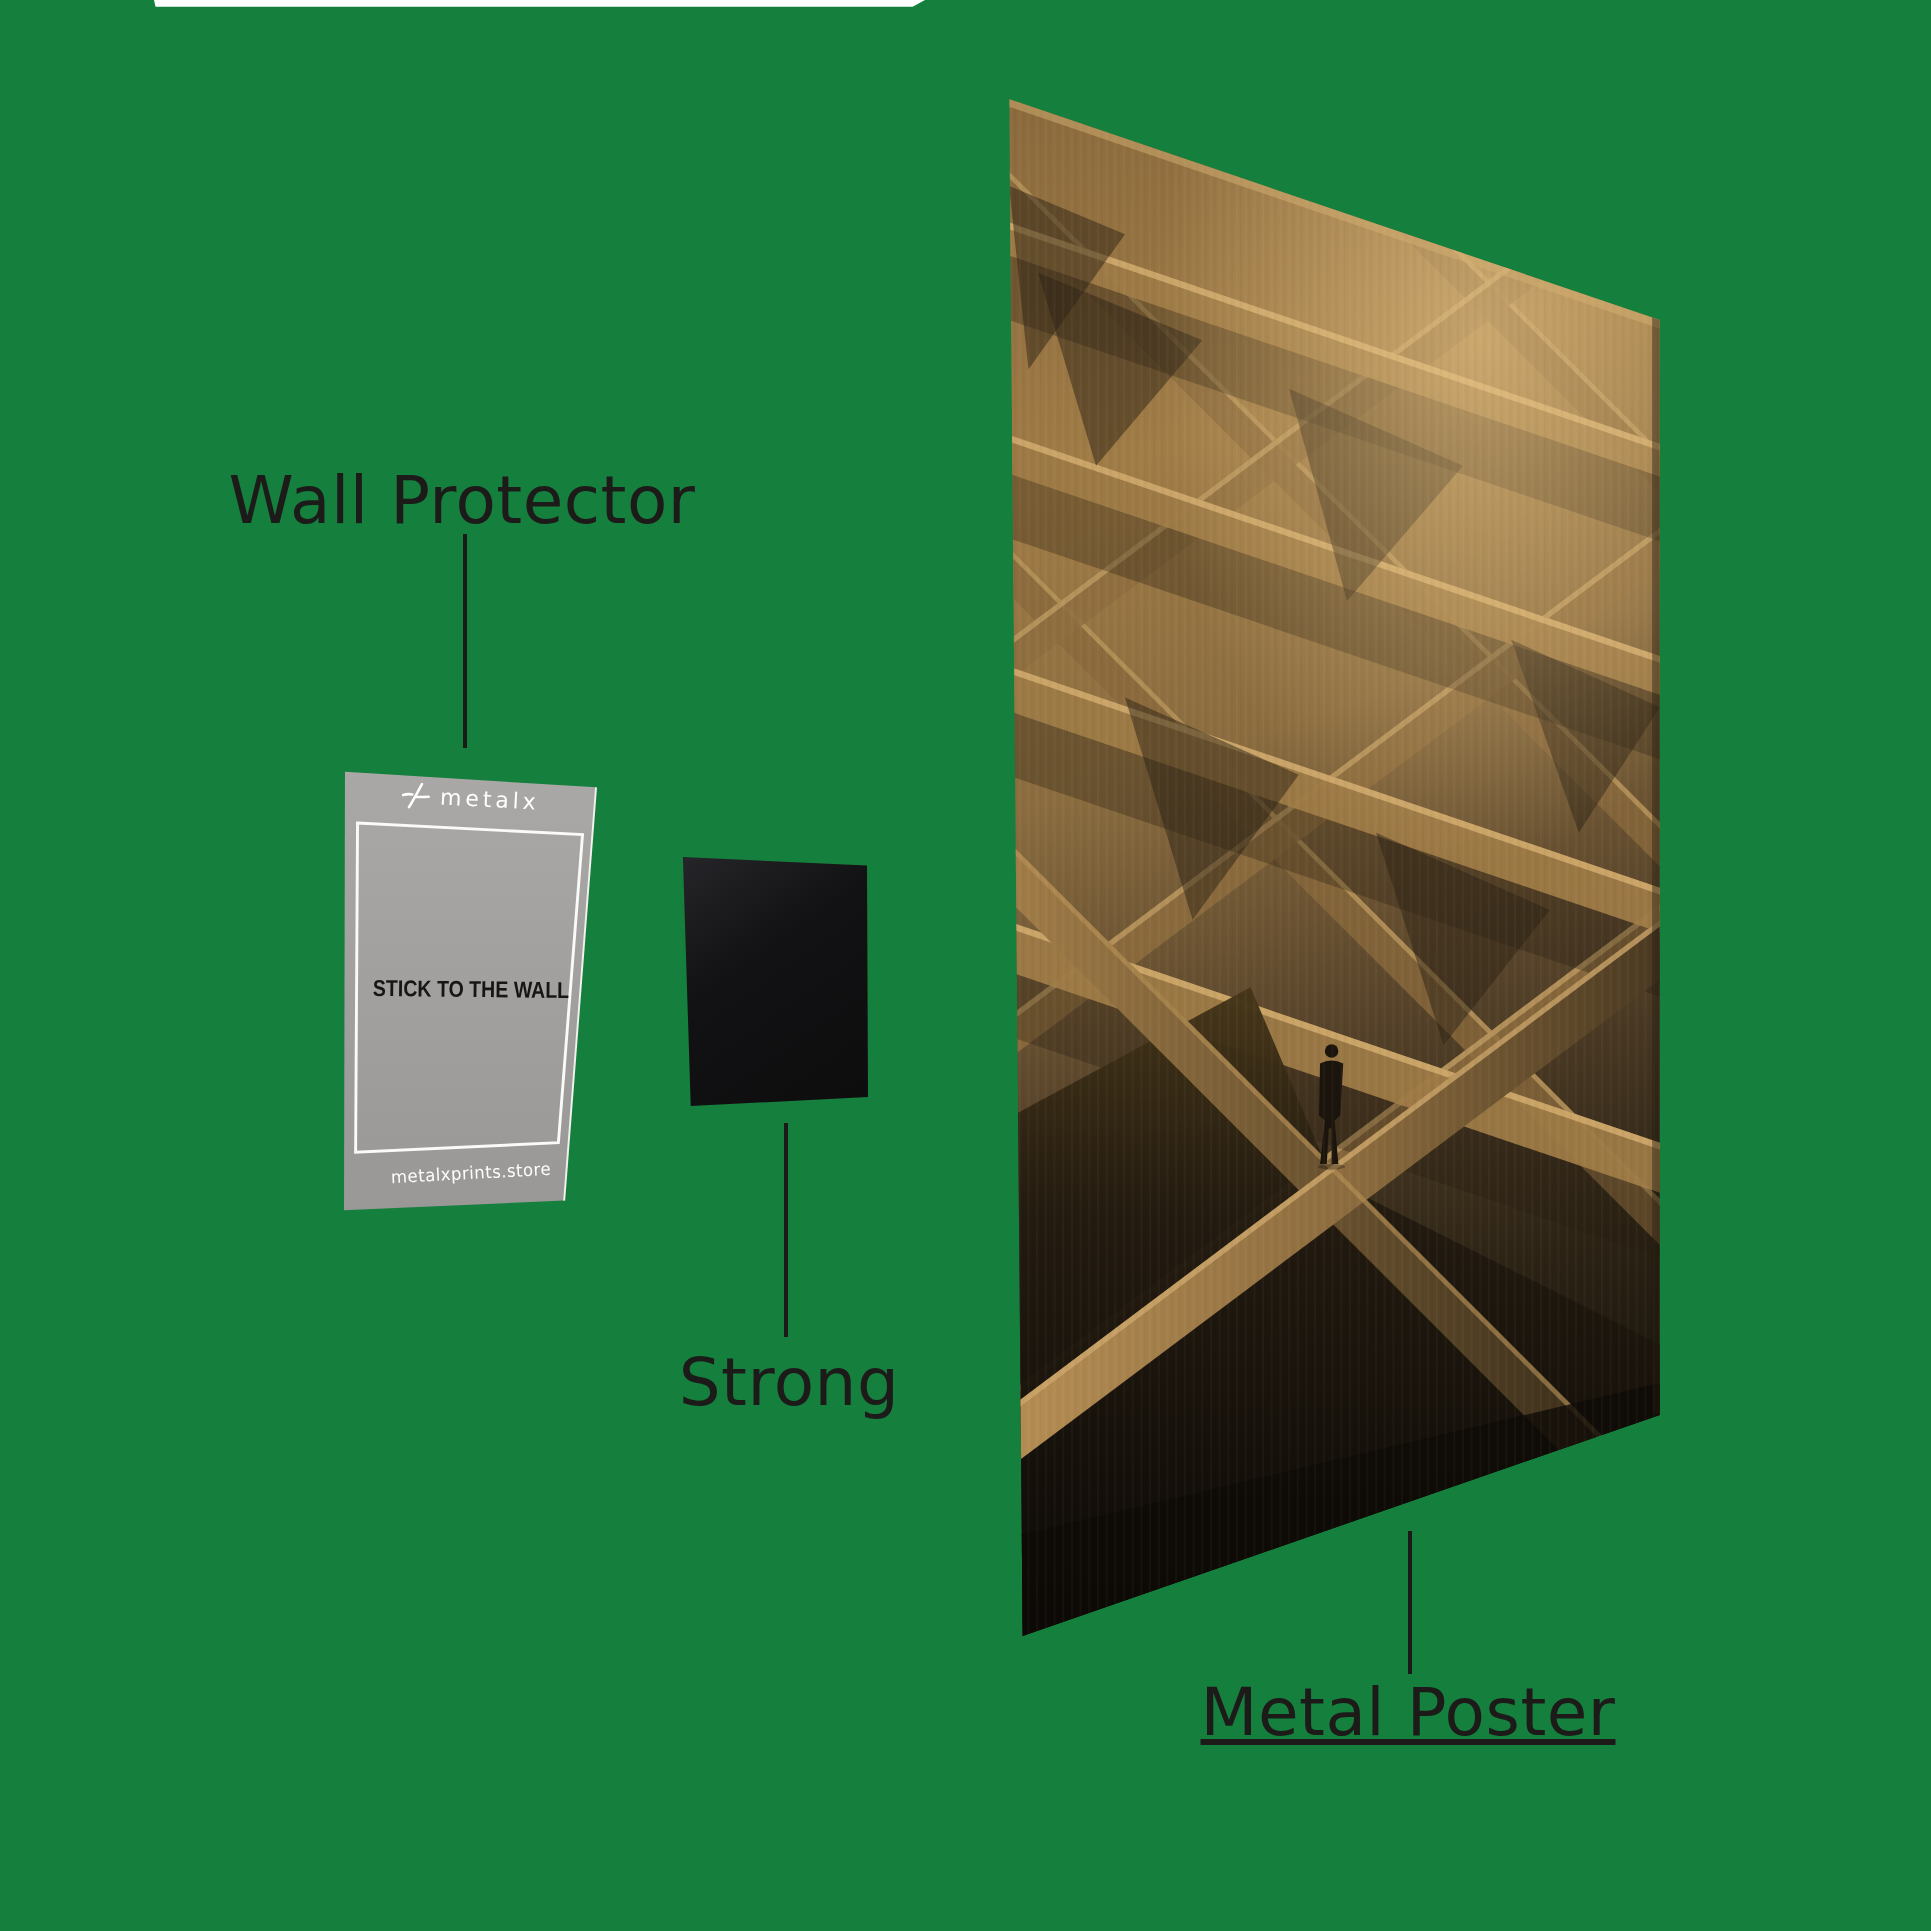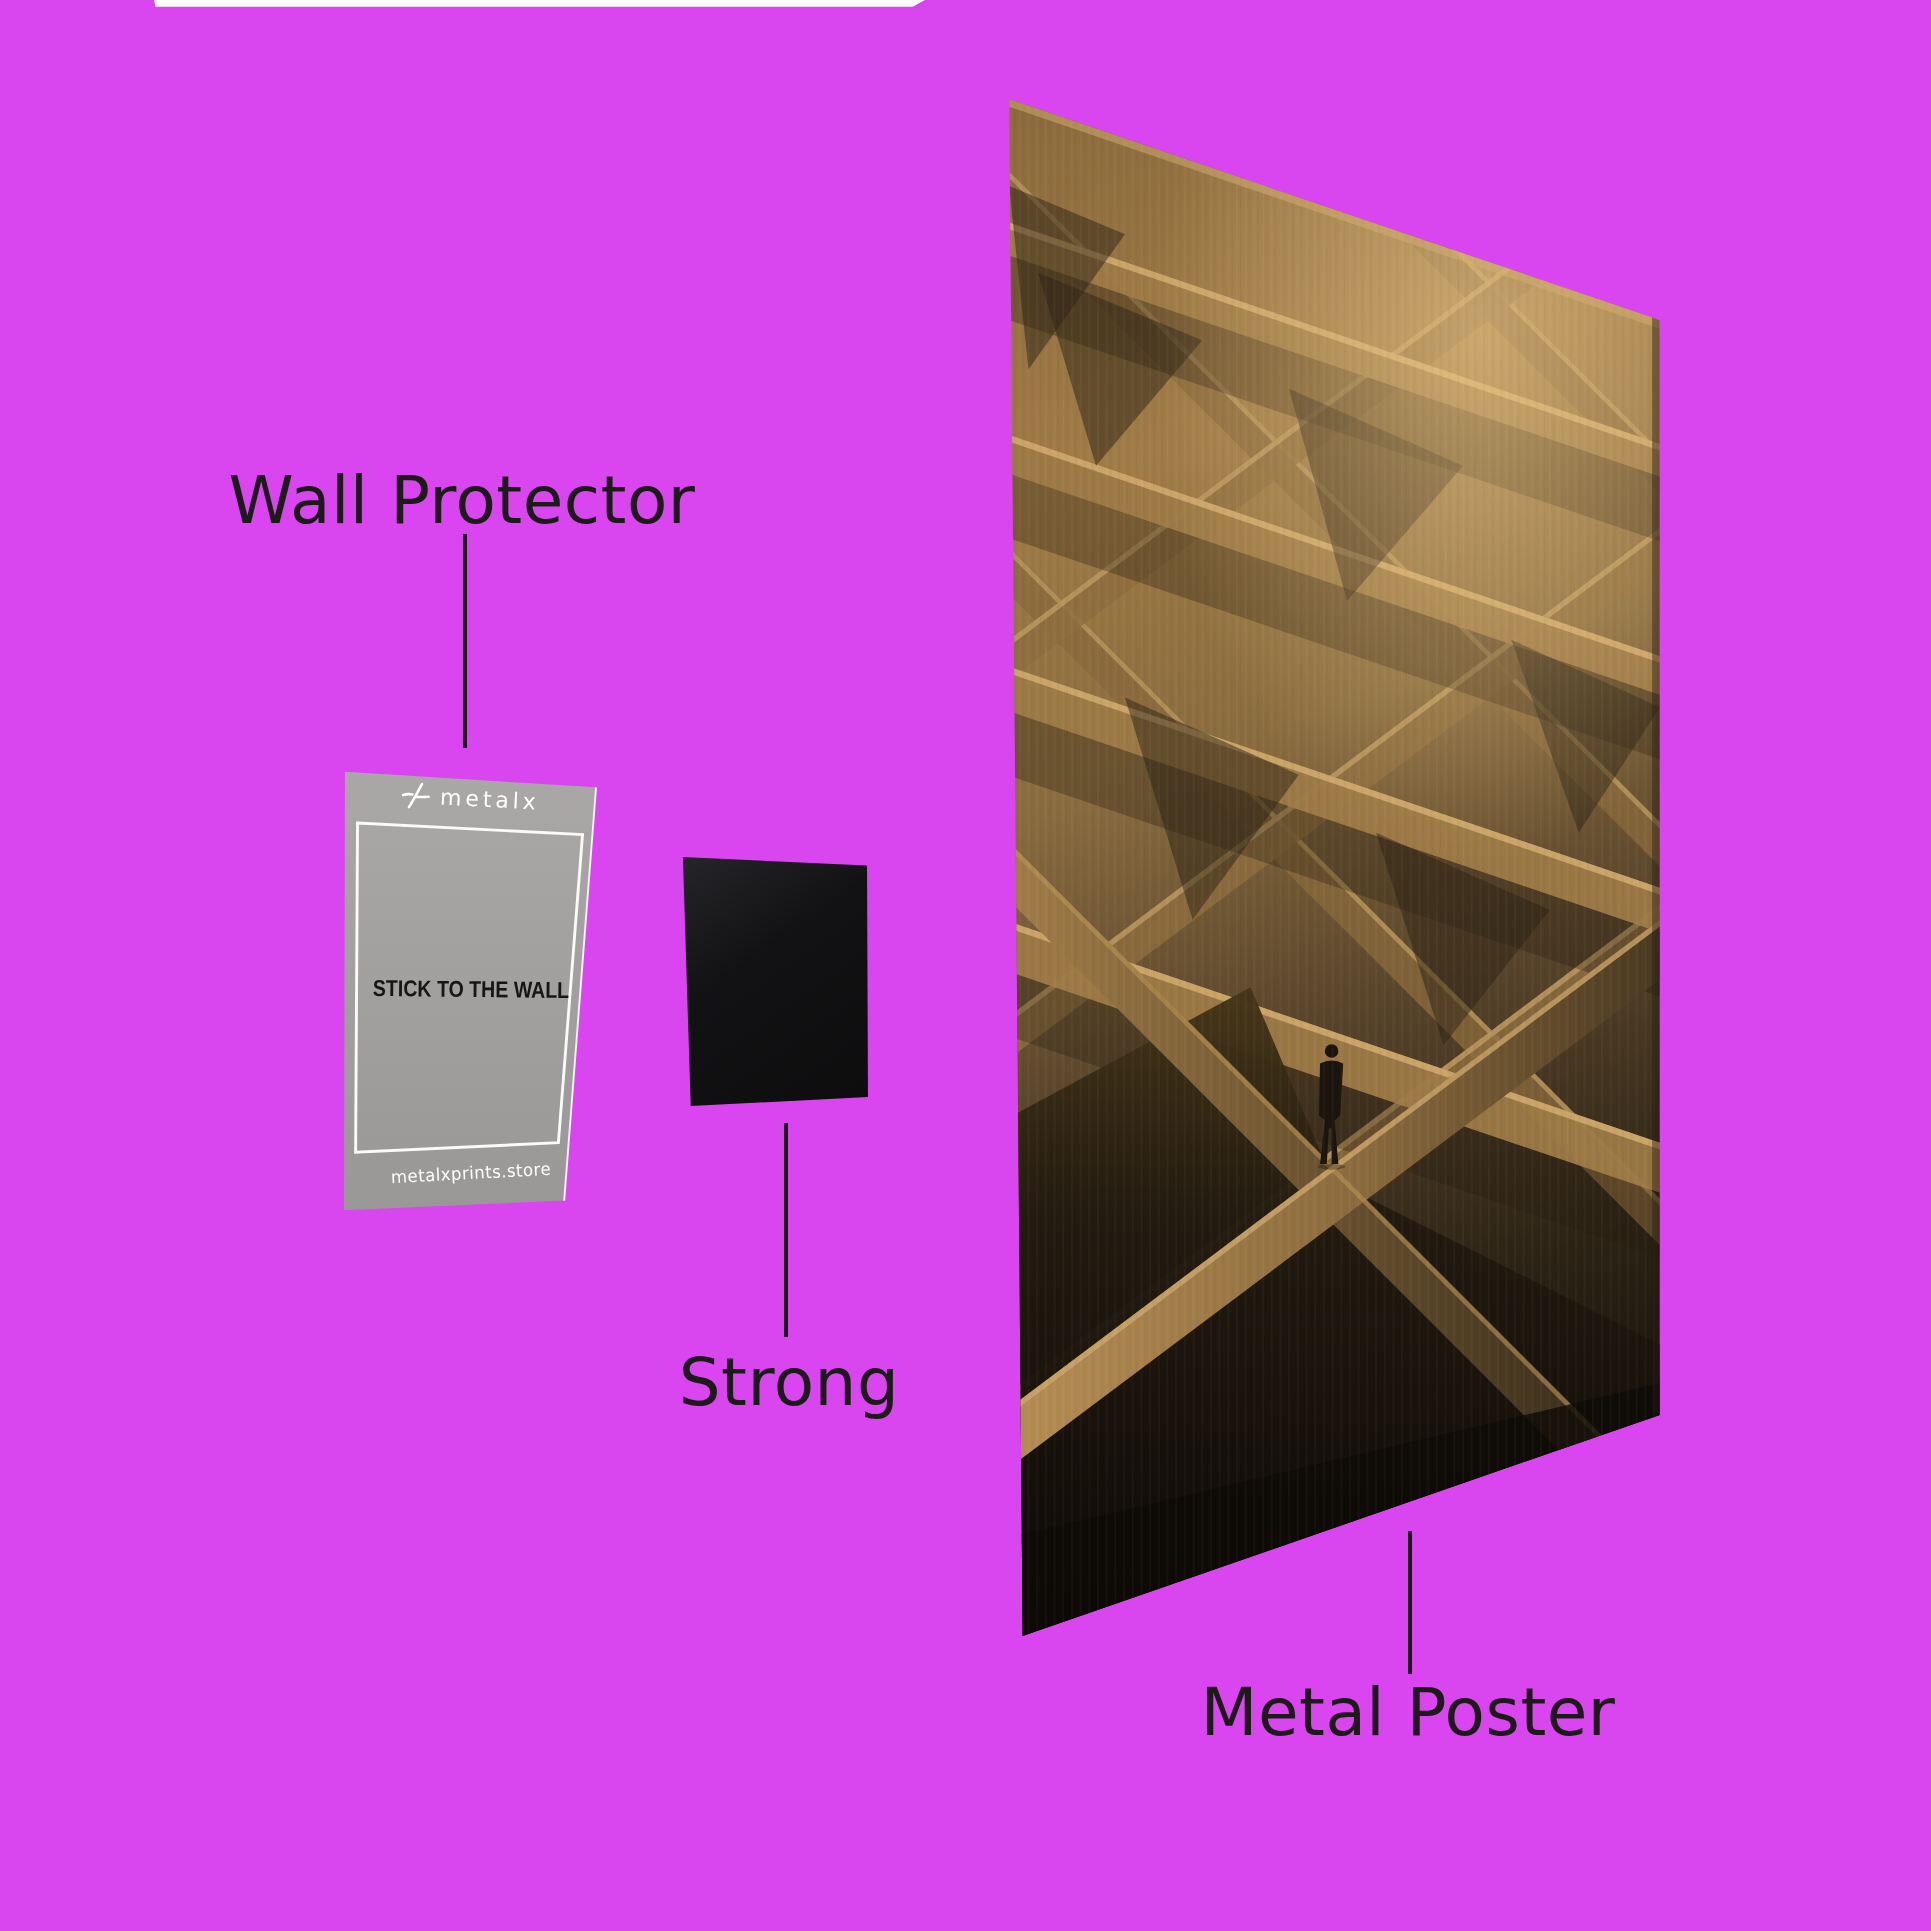--- a/index.html
+++ b/index.html
@@ -56,21 +56,21 @@
   }
   #magnet-line{left:784px;top:1123px;height:214px;}
   #strong-magnet-label{left:789px;top:1344px;transform:translateX(-50%);text-align:right;}
   #poster-svg{left:1009px;top:99px;}
   #poster-line{left:1408px;top:1531px;height:143px;}
   #metal-poster-label{left:1408px;top:1674px;transform:translateX(-50%);}
 </style>
 </head>
 <body>
 
-<div id="canvas" style="background: #d946ef;">
+<div id="canvas" style="background: #15803d;">
 
   <div id="top-strip" class="abs" style="background: rgb(254, 254, 254);"></div>
 
   <div id="wall-protector-label" class="abs label" style="color: rgb(29, 27, 25);">Wall Protector</div>
   <div id="wp-line" class="abs connector" style="background: rgb(28, 26, 24);"></div>
 
   <svg id="card-svg" class="abs" width="266" height="449" viewBox="0 0 275 465">
     <defs>
       <linearGradient id="cardGrad" x1="0" y1="0" x2="0" y2="1">
         <stop offset="0" stop-color="#aaa8a6"></stop>
@@ -214,16 +214,16 @@
       </g>
 
       <rect x="0" y="0" width="674" height="1592" fill="url(#brush)"></rect>
 
       <polygon points="0,0 674,229 674,238 0,8" fill="#d3af72" fill-opacity="0.5"></polygon>
       <polygon points="666,226 674,229 674,1363 666,1360" fill="#241b0f" fill-opacity="0.45"></polygon>
     </g>
   </svg>
 
   <div id="poster-line" class="abs connector" style="background: rgb(28, 26, 24);"></div>
-  <div id="metal-poster-label" class="abs label" style="color: rgb(29, 27, 25);">Metal Poster</div>
+  <div id="metal-poster-label" class="abs label" style="color: rgb(29, 27, 25); text-decoration: underline;">Metal Poster</div>
 
 </div>
 
 
 </body></html>

